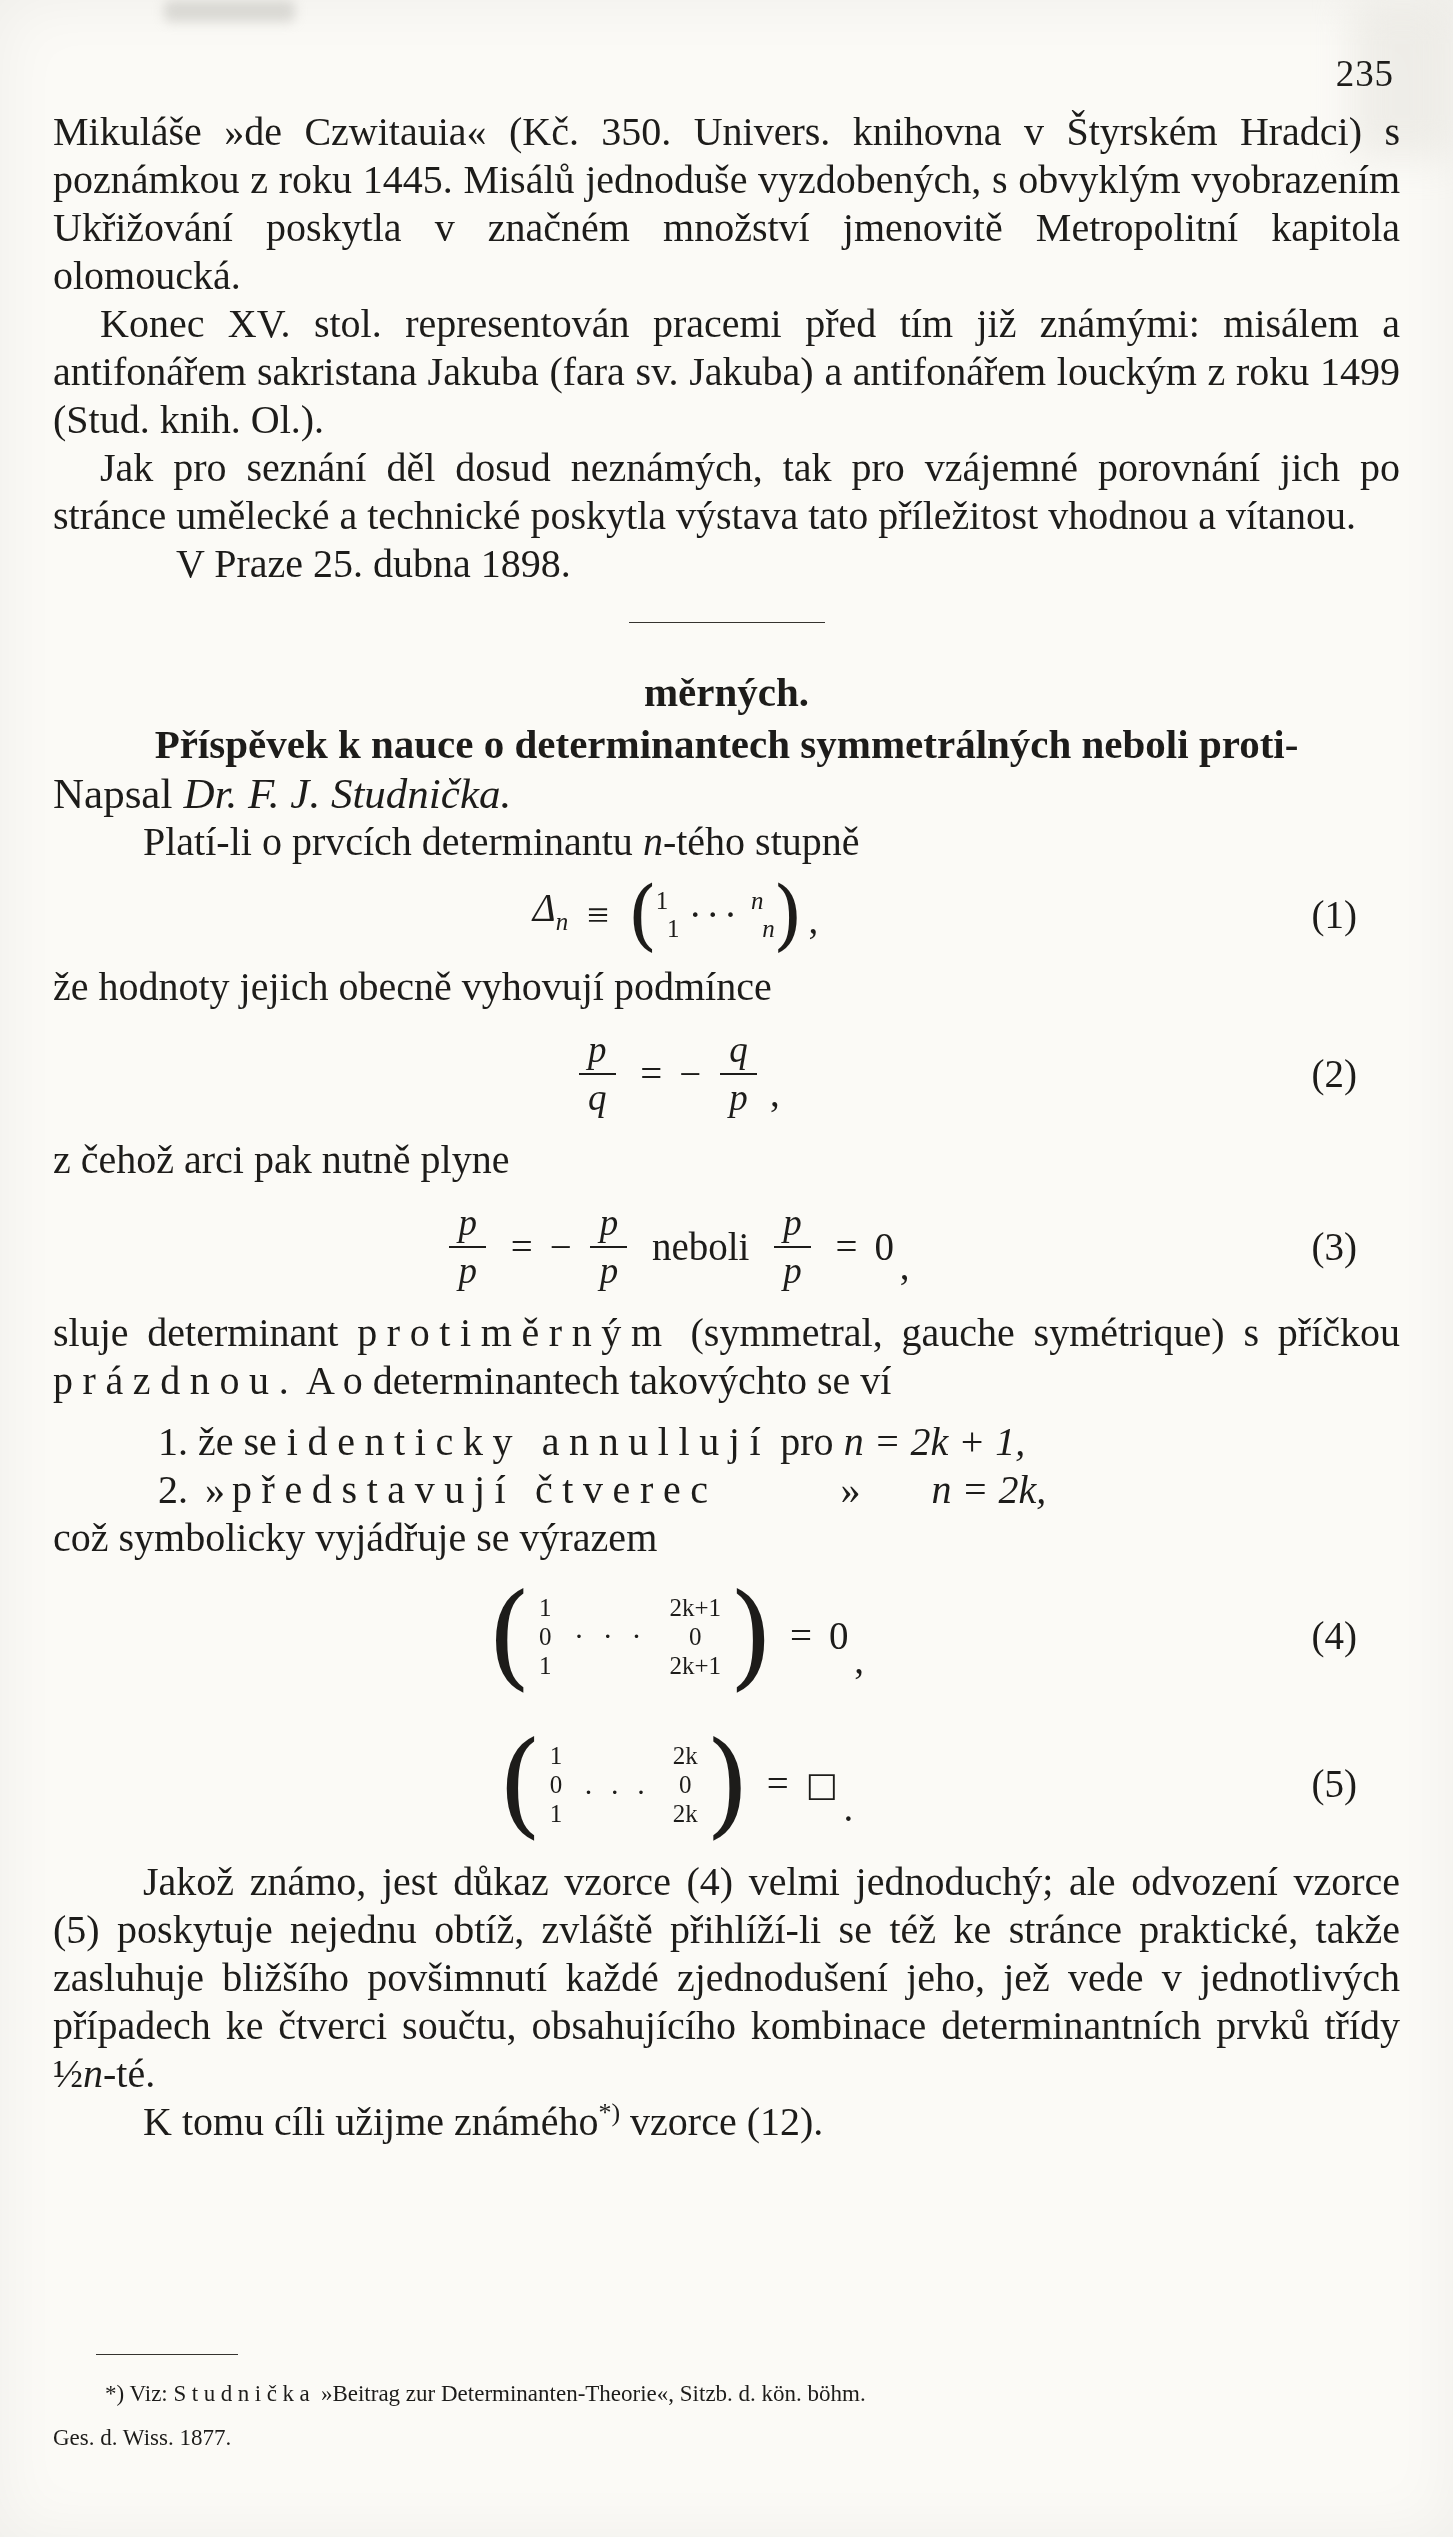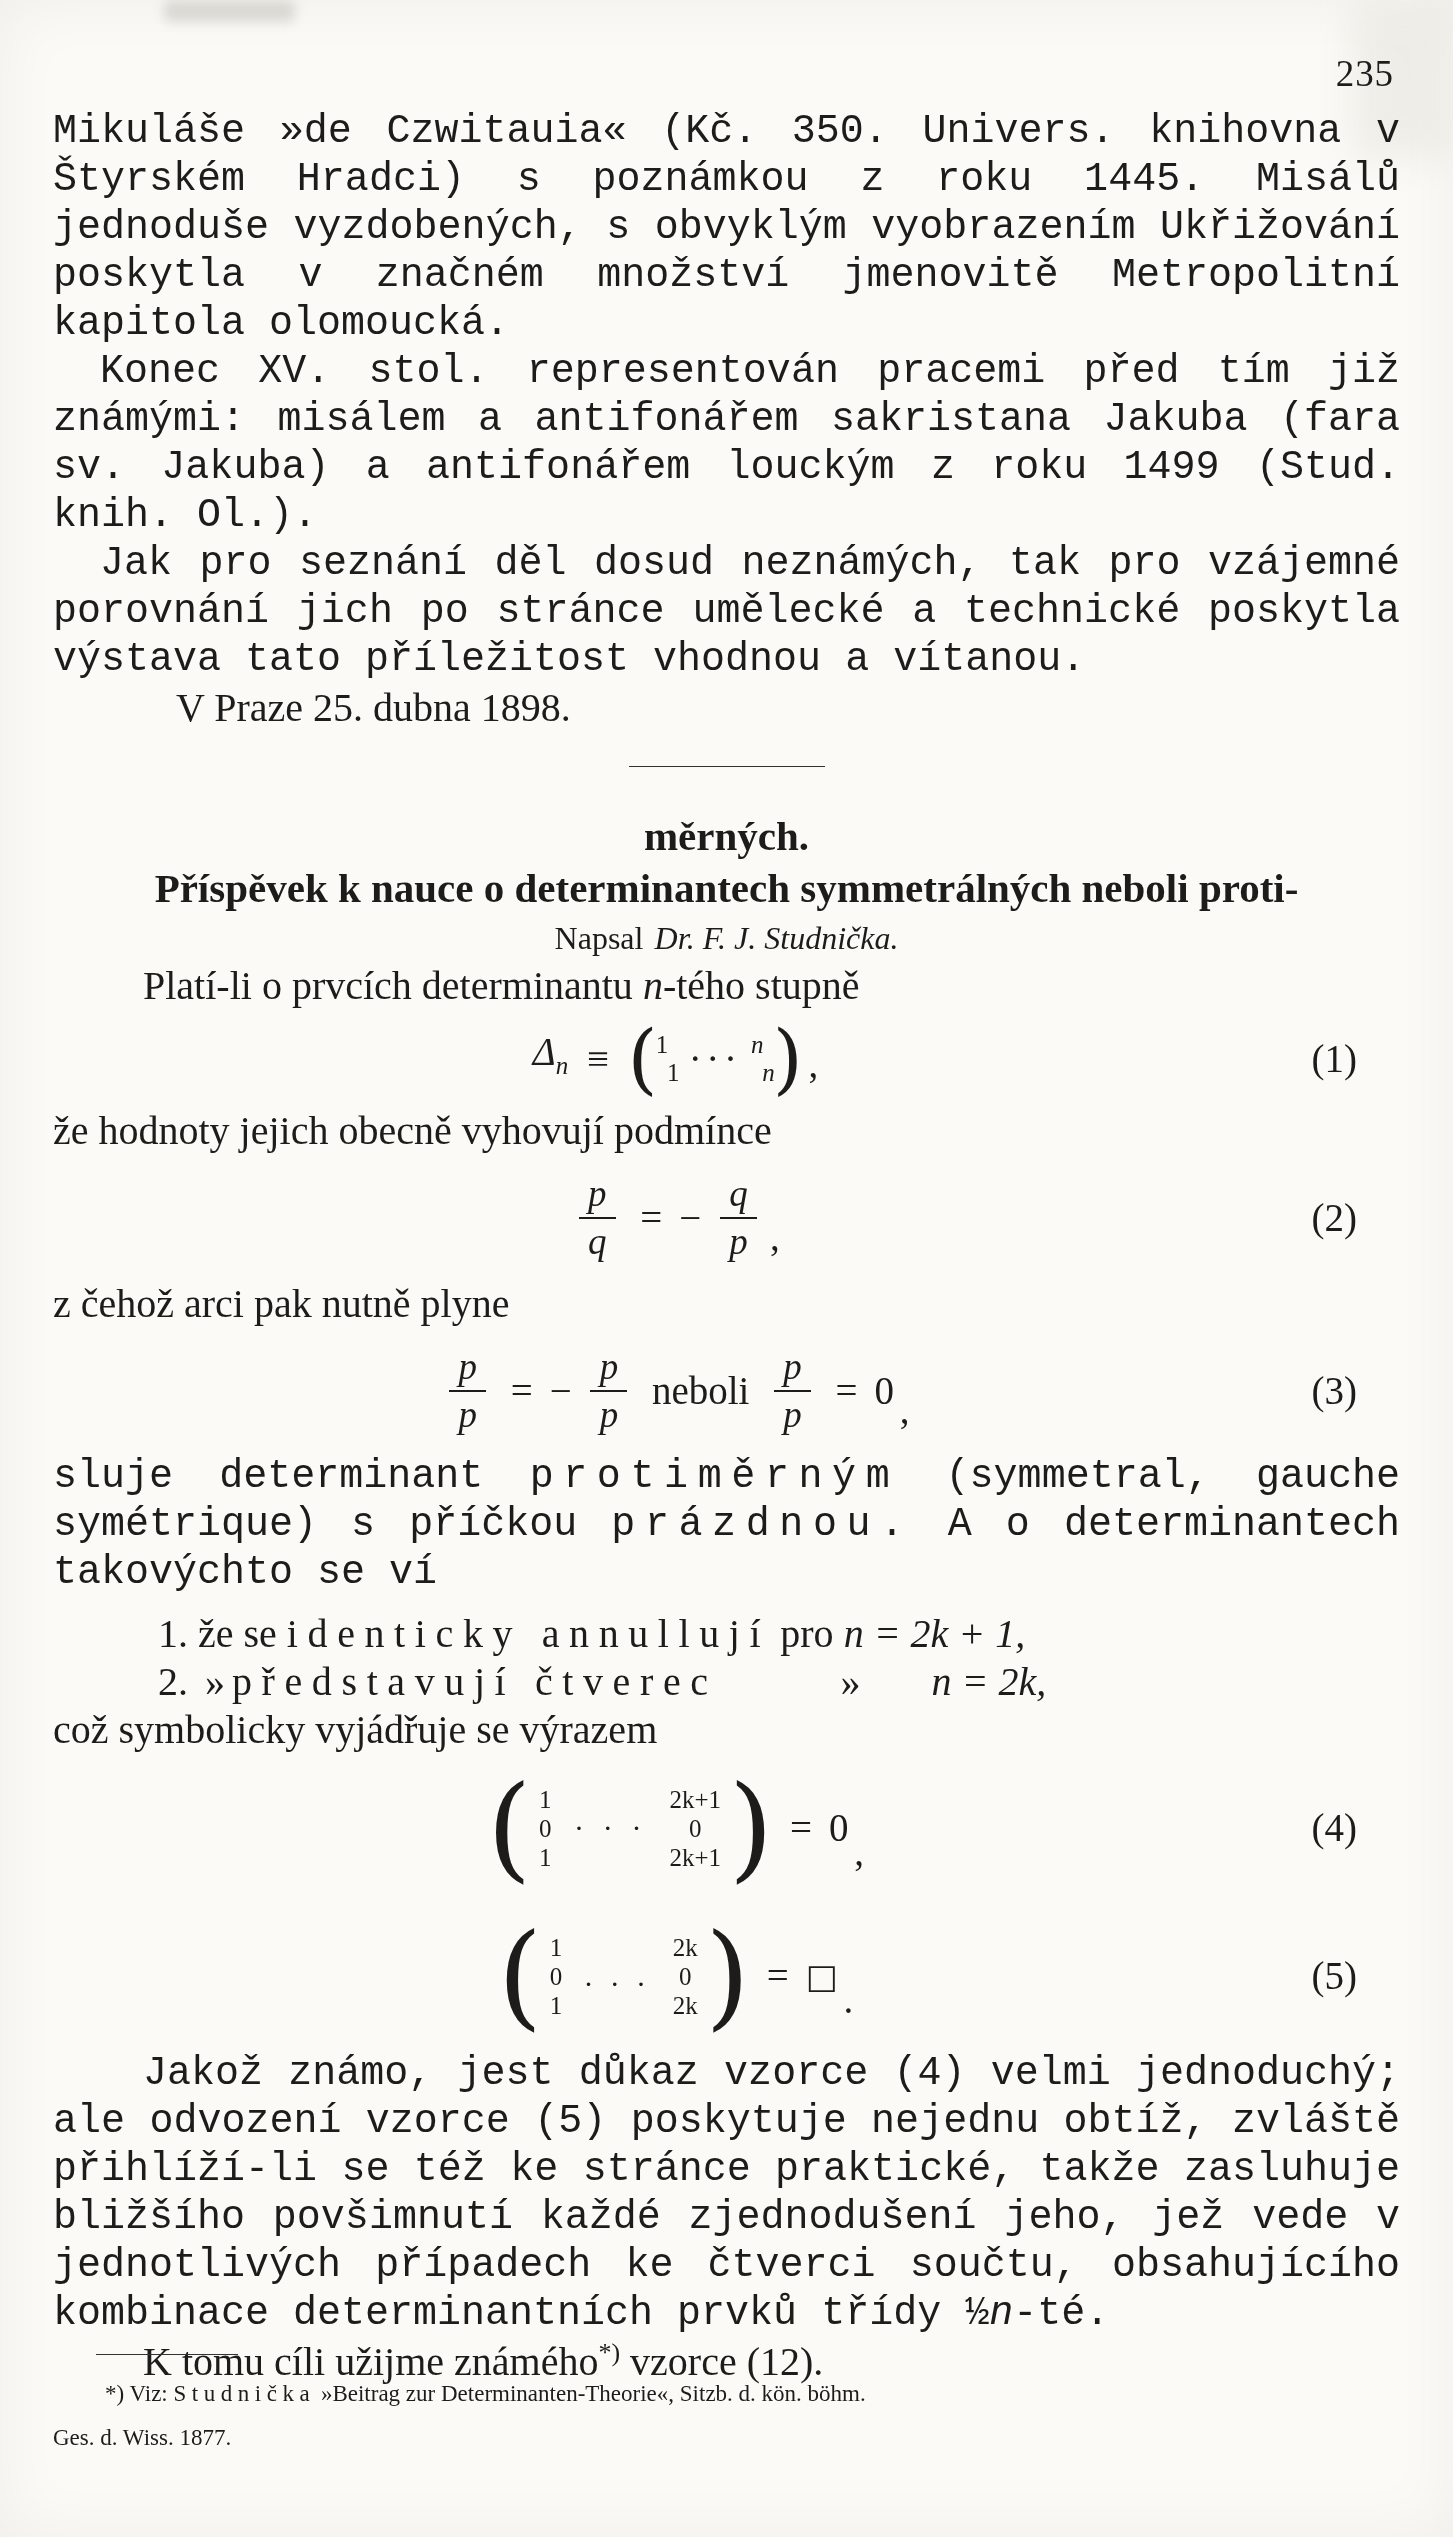--- a/index.html
+++ b/index.html
@@ -12,30 +12,30 @@
     box-shadow: inset 0 0 65px rgba(0,0,0,0.05);
   }
   .smudge { position:absolute; pointer-events:none; }
   .s1 { left:164px; top:0; width:131px; height:22.4px; background:#c6c5c0; opacity:.6; filter:blur(5.6px); border-radius:5.6px; }
   .s2 { right:0; top:0; width:103px; height:159px; background:#e5e3dd; opacity:.55; filter:blur(18.7px); }
 
   .page-number { position:absolute; top:52px; right:60px; font-size:37px; letter-spacing:0.9px; }
 
   .content { position:absolute; left:53px; top:108px; width:1347px; font-size:40px; line-height:48px; }
   .content p { margin:0; }
-  .just { text-align:justify;font-family:Liberation Mono, monospace; }
+  .just { text-align:justify; }
   .ind { text-indent:47px; }
   .dateline { margin-top:13px; padding-left:123px; }
 
   .section-rule { border:none; border-top:1.9px solid #35332f; width:196px; margin:34px auto 0 auto; }
 
   .title { margin-top:43px; font-size:41px; line-height:52px; font-weight:bold; text-align:center; }
   .title .tl { display:block; }
 
-  .byline { margin-top:22.4px; text-align:center; font-size:32px; }
+  .byline { margin-top:22.4px; text-align:left; font-size:43px; }
   .byline .author { font-style:italic; margin-left:11.2px; }
 
   .lead { margin-top:37px; text-indent:90px; }
 
   .mi { font-style:italic; }
   .sp { letter-spacing:0.24em; }
 
   .formula { position:relative; display:flex; justify-content:center; align-items:center; }
   .fh1 { min-height:97px; }
   .fh2 { min-height:125px; }

